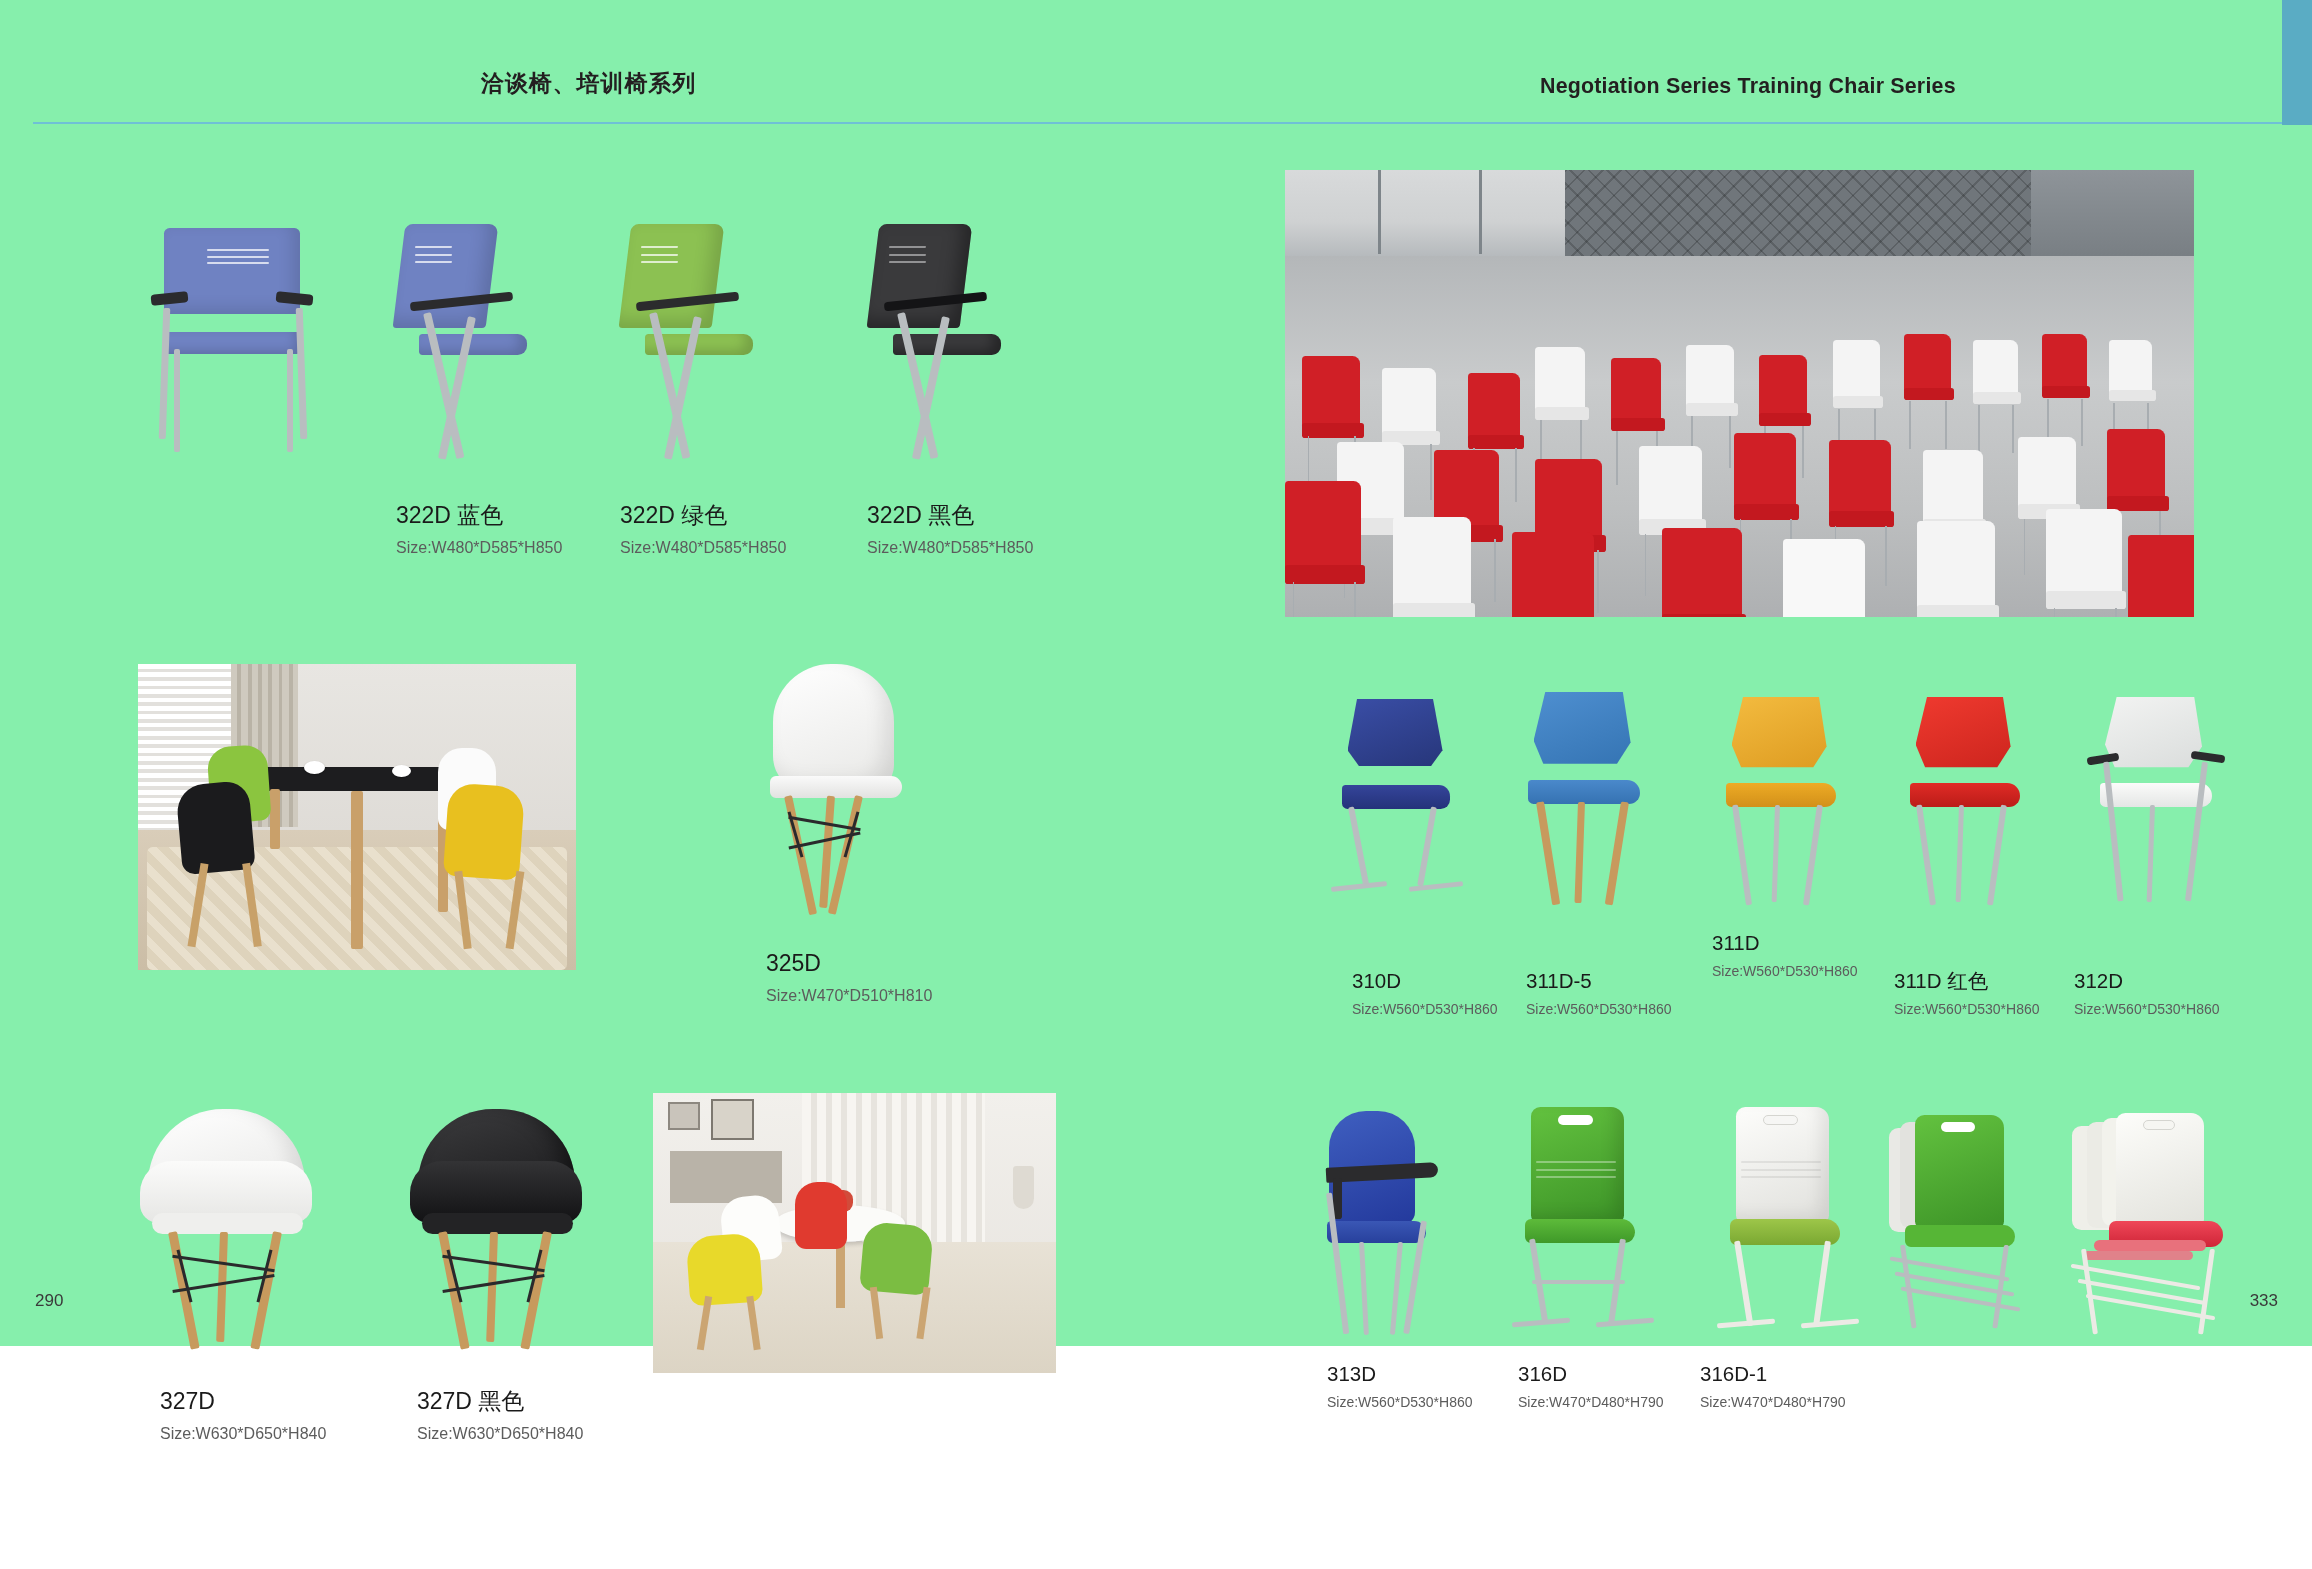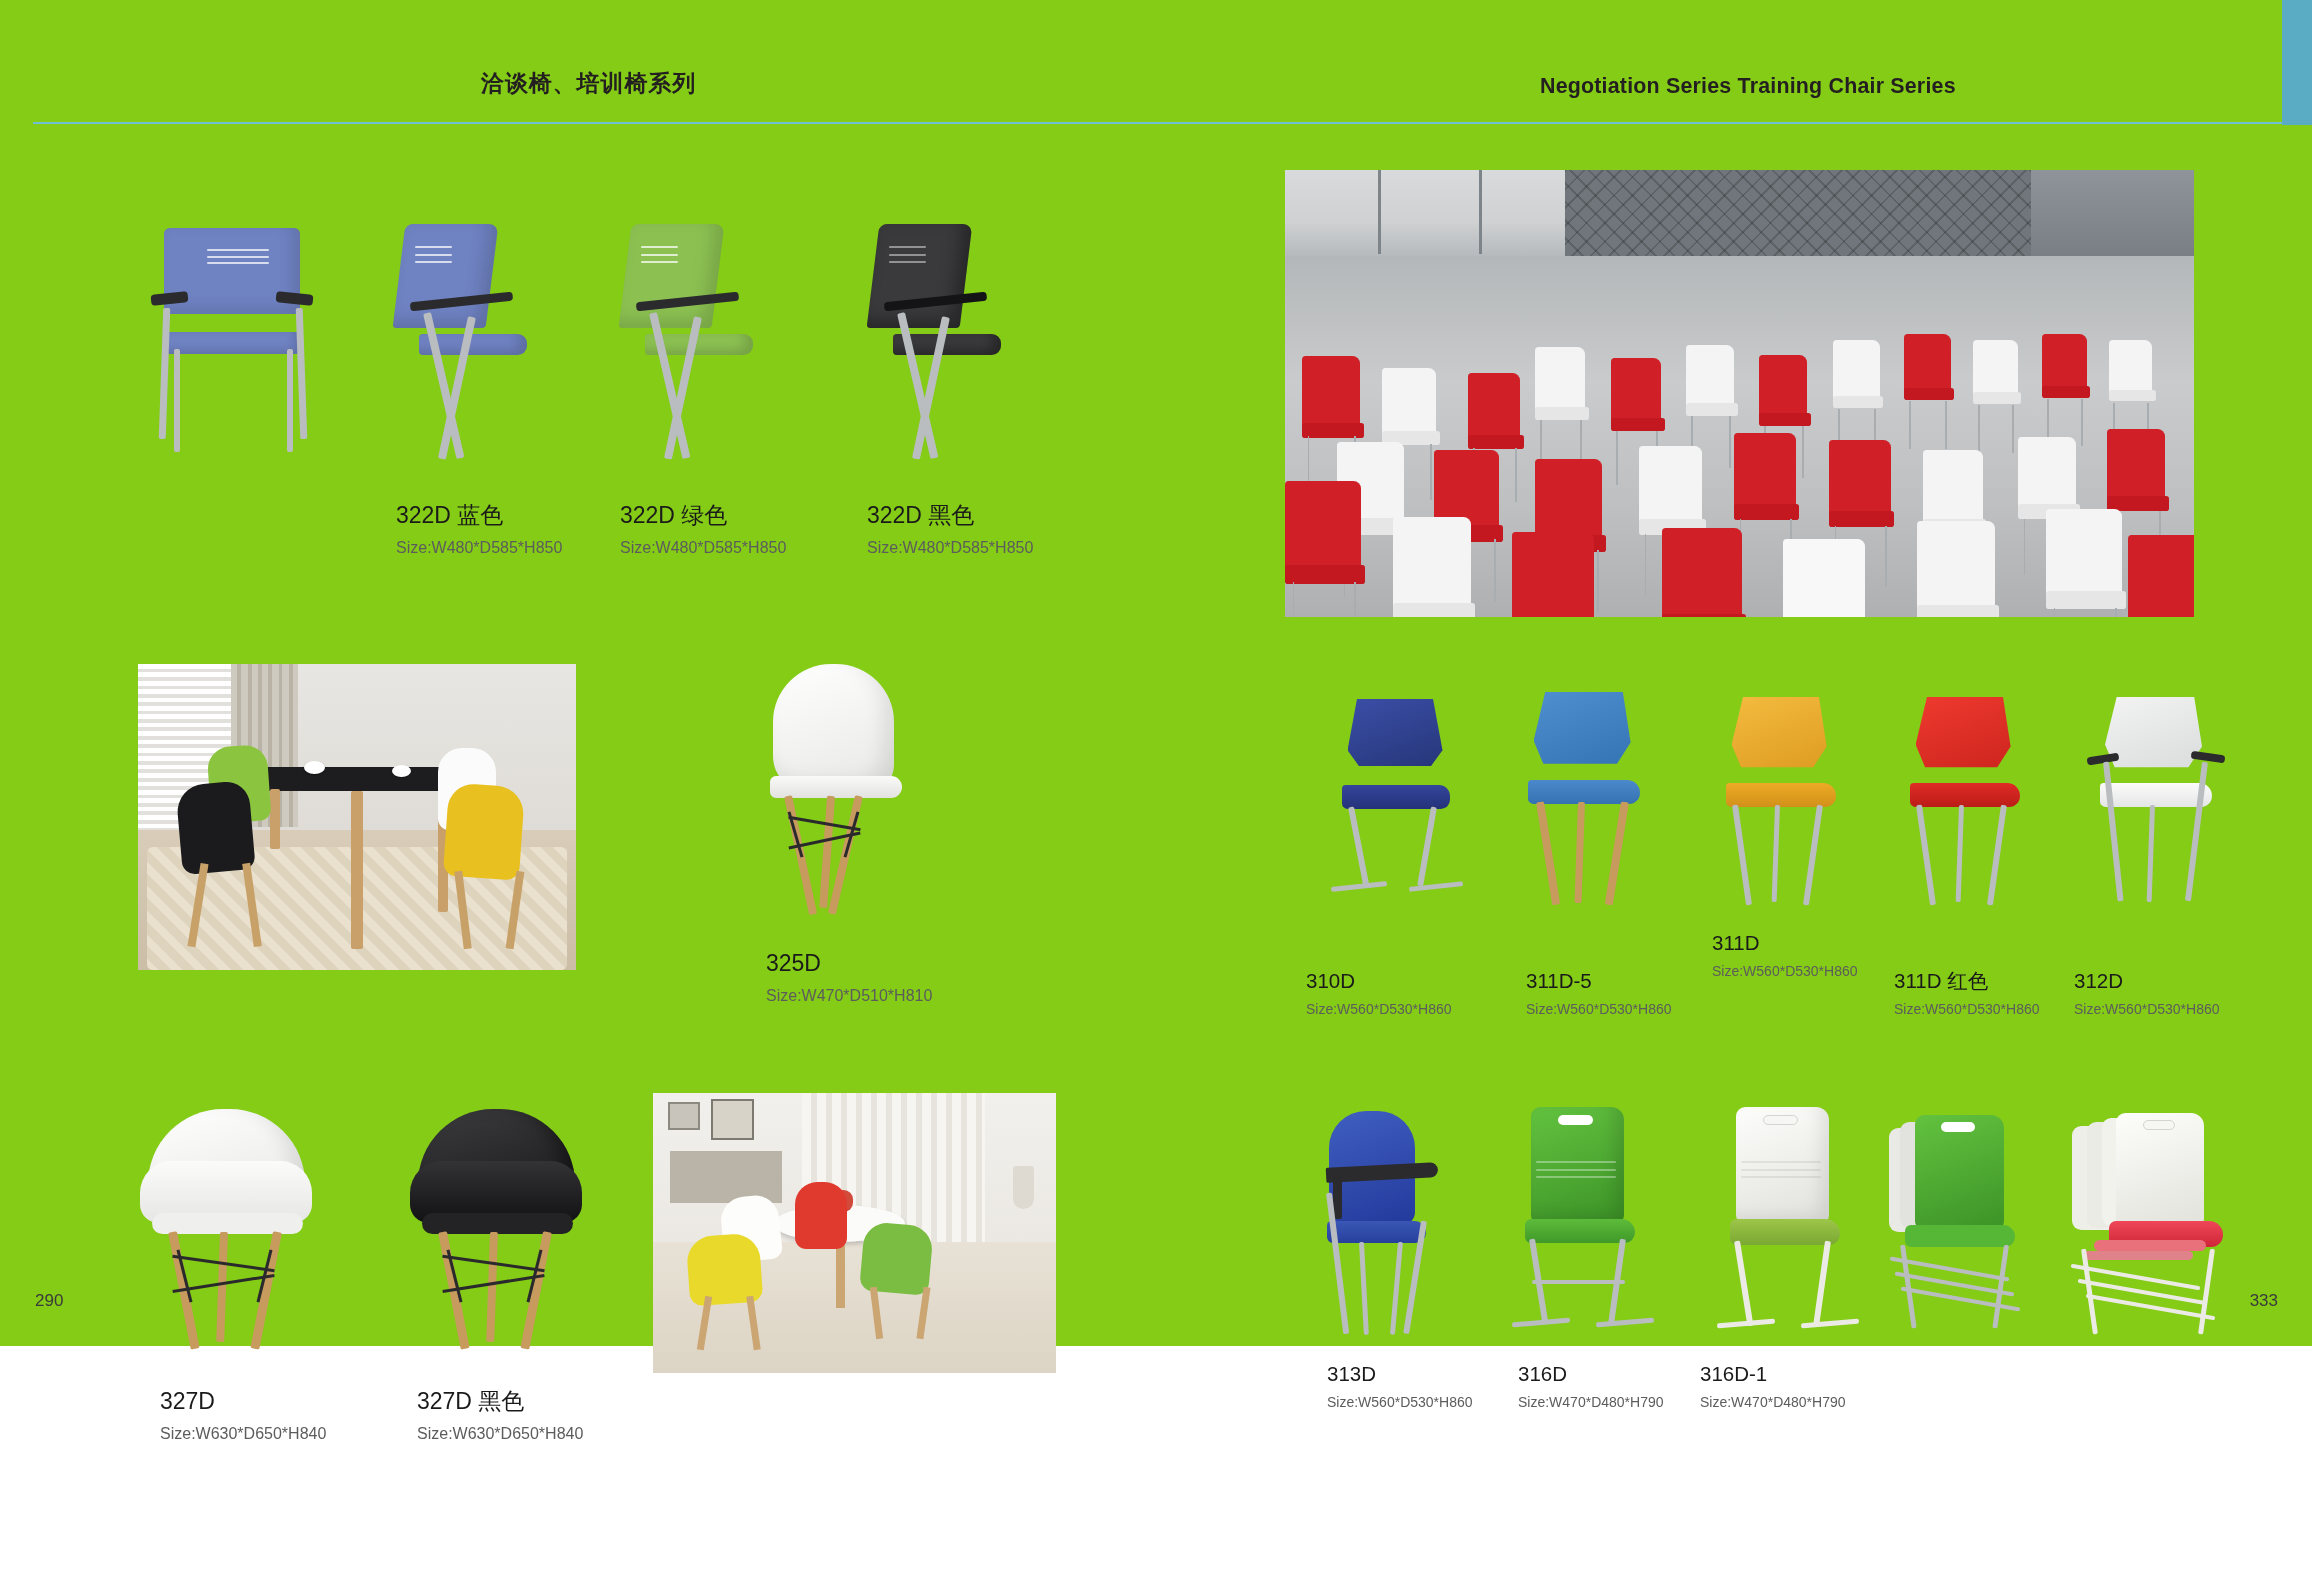--- a/index.html
+++ b/index.html
@@ -2,21 +2,21 @@
 <html style="font-size:15px"><head>
 <meta charset="utf-8">
 <style>
   * { box-sizing: border-box; margin: 0; padding: 0; }
   html, body {
     width: 2313px; height: 1570px;
     background: #ffffff;
     font-family: "Liberation Sans", "DejaVu Sans", sans-serif;
     overflow: hidden;
   }
-  .page { position: relative; width: 2313px; height: 1346px; background: #84cc16; }
+  .page { position: relative; width: 2313px; height: 1346px; background: #86efac; }
 
   
   .accent-bar {
     position: absolute; top: 0; left: 2282px; width: 31px; height: 125px;
     background: #5aacc4;
   }
   .header-rule {
     position: absolute; top: 122px; left: 33px; width: 2249px; height: 1.9px;
     background: #6fc0d6;
   }
@@ -477,21 +477,21 @@
   <div class="fig chair" style="left:2081px; top:697px; width:149px; height:218px;">
     <div class="sh" style="left:24px; top:0; width:97px; height:95px; background:linear-gradient(160deg,#f2f3f2,#d5d8d7); clip-path:polygon(12% 0,92% 0,100% 52%,86% 74%,10% 74%,0 50%);"></div>
     <div class="arm" style="left:5.6px; top:58px; width:32px; height:8.4px; transform:rotate(-9deg);"></div>
     <div class="arm" style="left:110px; top:56px; width:34px; height:8.4px; transform:rotate(8deg);"></div>
     <div class="sh" style="left:18.6px; top:86px; width:112px; height:24px; background:linear-gradient(180deg,#fbfbfa,#e4e6e5); border-radius:3.7px 13px 11.2px 5.6px;"></div>
     <div class="leg" style="left:22.4px; top:65px; width:5.6px; height:140px; transform:rotate(-6deg); transform-origin:top;"></div>
     <div class="leg" style="left:69px; top:108px; width:4.7px; height:97px; transform:rotate(2deg); transform-origin:top;"></div>
     <div class="leg" style="left:121px; top:65px; width:5.6px; height:140px; transform:rotate(7deg); transform-origin:top;"></div>
   </div>
 
-  <div class="caption small" style="left:1306px; top:970px;">
+  <div class="caption small" style="left:1352px; top:970px;">
     <div class="name">310D</div>
     <div class="size">Size:W560*D530*H860</div>
   </div>
   <div class="caption small" style="left:1526px; top:970px;">
     <div class="name">311D-5</div>
     <div class="size">Size:W560*D530*H860</div>
   </div>
   <div class="caption small" style="left:1712px; top:932px;">
     <div class="name">311D</div>
     <div class="size">Size:W560*D530*H860</div>

